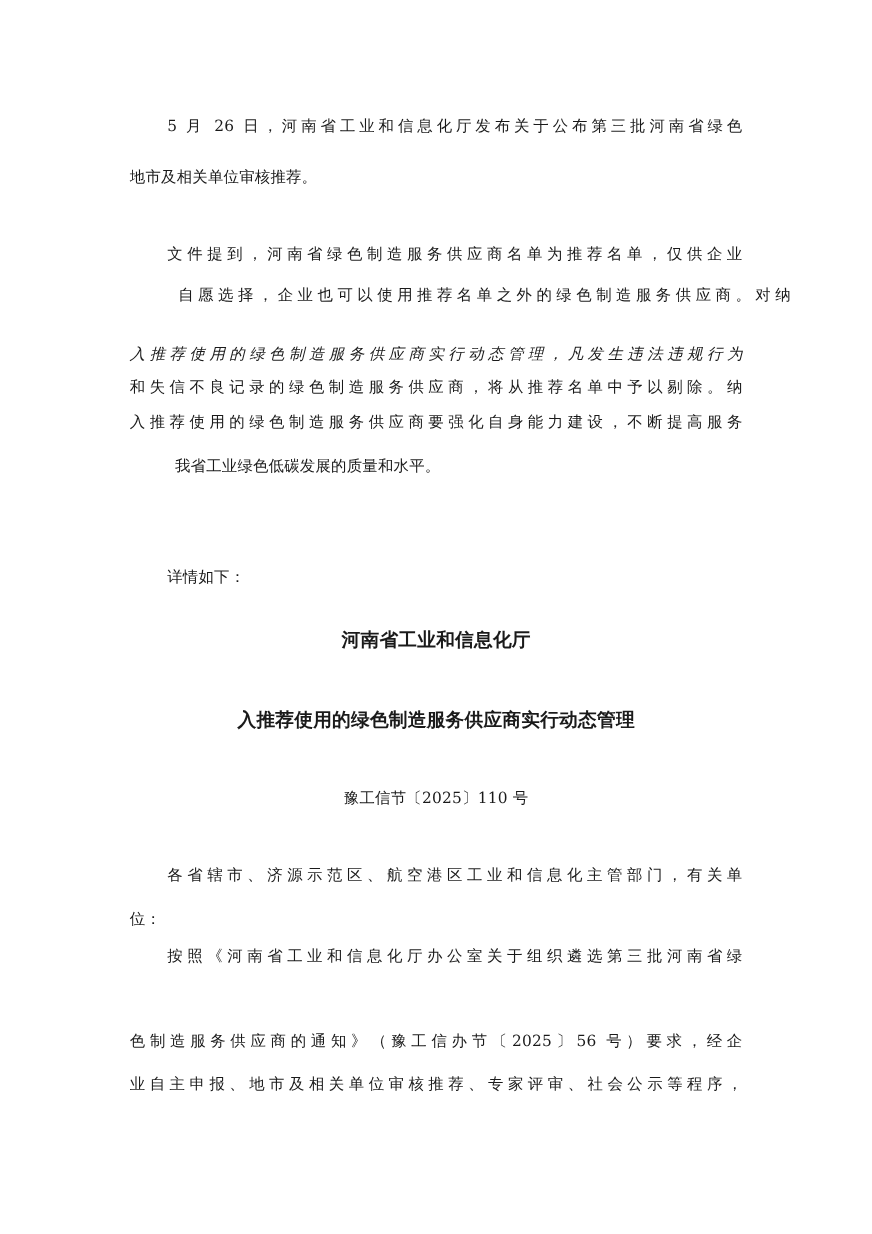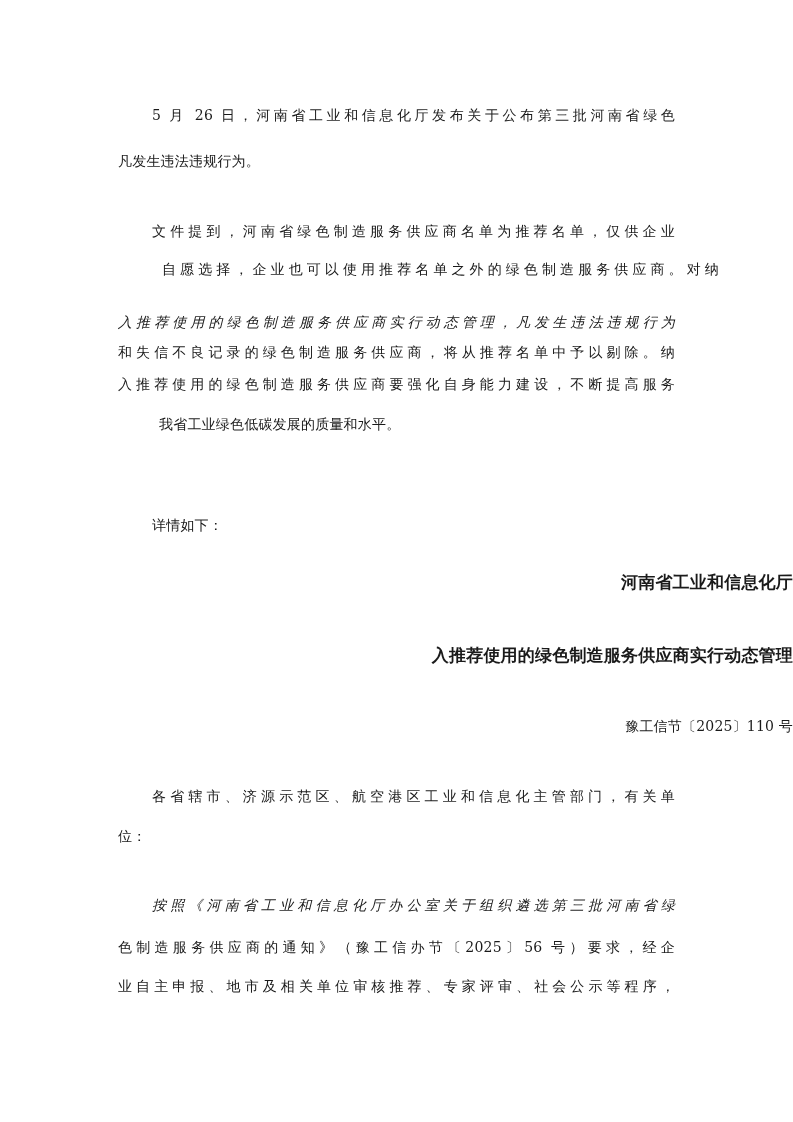--- a/index.html
+++ b/index.html
@@ -24,51 +24,51 @@
     .line {
       position: absolute;
       left: 0;
       width: 557px;
       font-size: 14px;
       line-height: 22px;
       white-space: nowrap;
       letter-spacing: 0.2px;
     }
     .indent { padding-left: 34px; width: 523px; }
-    .center { text-align: right; left: -118px; width: 793px; }
+    .center { text-align: center; left: -118px; width: 793px; }
     .bold {
       font-family: "DejaVu Sans", "Liberation Sans", sans-serif;
       font-weight: bold;
       font-size: 17px;
     }
     .just { text-align: justify; text-align-last: justify; }
   </style>
 </head>
 <body>
 
 <div class="page">
 
   <div class="line indent just" style="top:104px;">5 月 26 日，河南省工业和信息化厅发布关于公布第三批河南省绿色</div>
-  <div class="line" style="top:150px;">凡发生违法违规行为。</div>
+  <div class="line" style="top:150px;">地市及相关单位审核推荐。</div>
 
   <div class="line indent just" style="top:220px;">文件提到，河南省绿色制造服务供应商名单为推荐名单，仅供企业</div>
   <div class="line just" style="top:258px;margin-left:44px;">自愿选择，企业也可以使用推荐名单之外的绿色制造服务供应商。对纳</div>
   <div class="line just" style="top:311px;font-style:italic;">入推荐使用的绿色制造服务供应商实行动态管理，凡发生违法违规行为</div>
   <div class="line just" style="top:341px;">和失信不良记录的绿色制造服务供应商，将从推荐名单中予以剔除。纳</div>
   <div class="line just" style="top:374px;font-family:Liberation Mono, monospace;">入推荐使用的绿色制造服务供应商要强化自身能力建设，不断提高服务</div>
   <div class="line" style="top:413px;margin-left:41px;">我省工业绿色低碳发展的质量和水平。</div>
 
   <div class="line indent" style="top:514px;">详情如下：</div>
 
   <div class="line center bold" style="top:571px;">河南省工业和信息化厅</div>
 
   <div class="line center bold" style="top:644px;">入推荐使用的绿色制造服务供应商实行动态管理</div>
 
   <div class="line center" style="top:715px;">豫工信节〔2025〕110 号</div>
 
   <div class="line indent just" style="top:785px;">各省辖市、济源示范区、航空港区工业和信息化主管部门，有关单</div>
   <div class="line" style="top:825px;">位：</div>
 
-  <div class="line indent just" style="top:894px;font-style:italic;">按照《河南省工业和信息化厅办公室关于组织遴选第三批河南省绿</div>
+  <div class="line indent just" style="top:859px;">按照《河南省工业和信息化厅办公室关于组织遴选第三批河南省绿</div>
   <div class="line just" style="top:936px;">色制造服务供应商的通知》（豫工信办节〔2025〕56 号）要求，经企</div>
   <div class="line just" style="top:975px;">业自主申报、地市及相关单位审核推荐、专家评审、社会公示等程序，</div>
 
 </div>
 
 </body></html>

